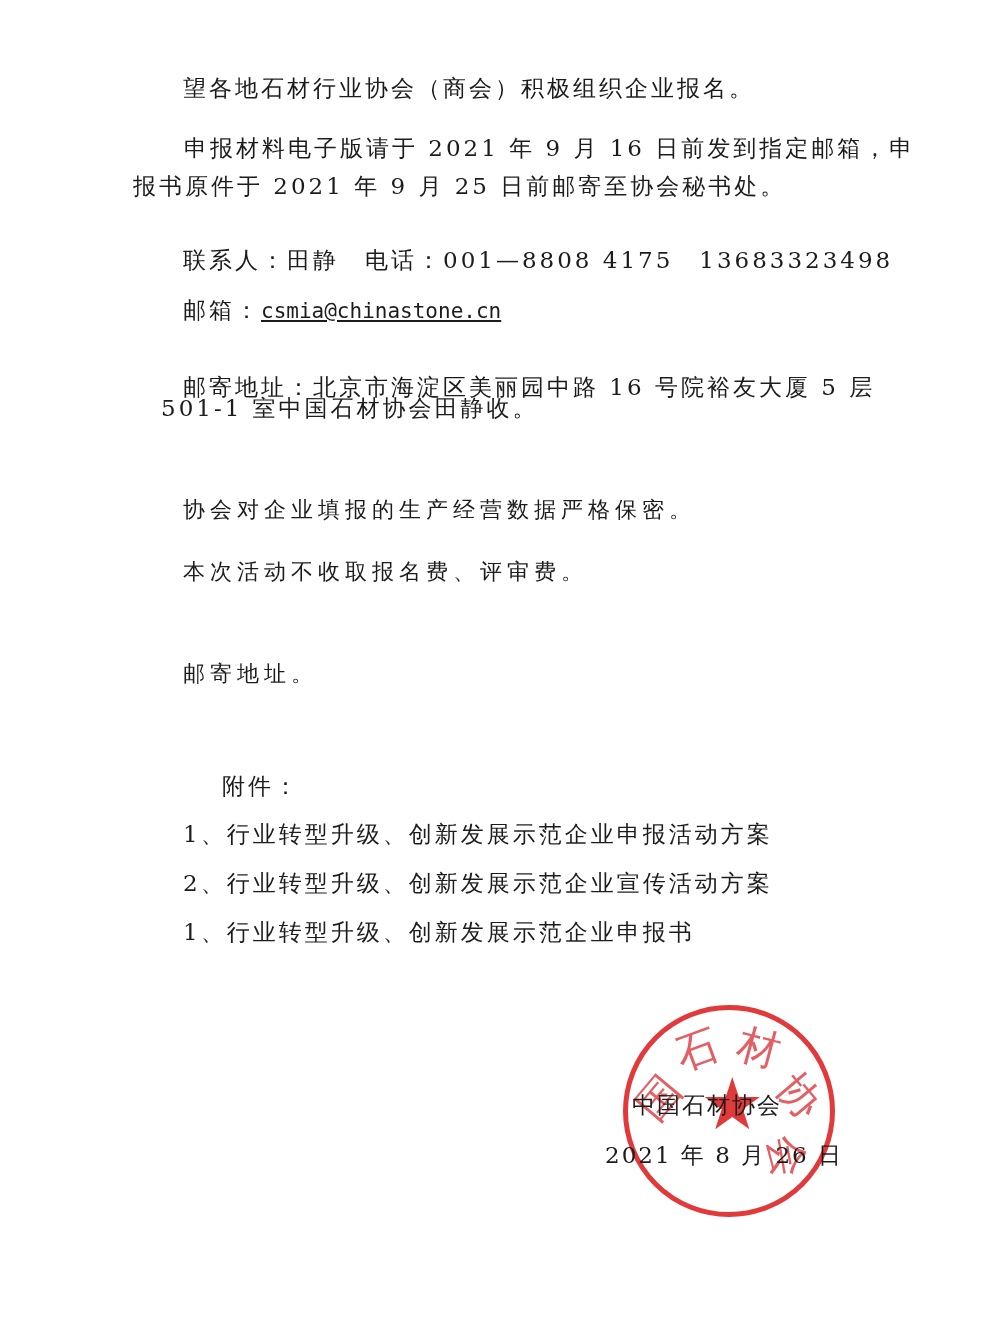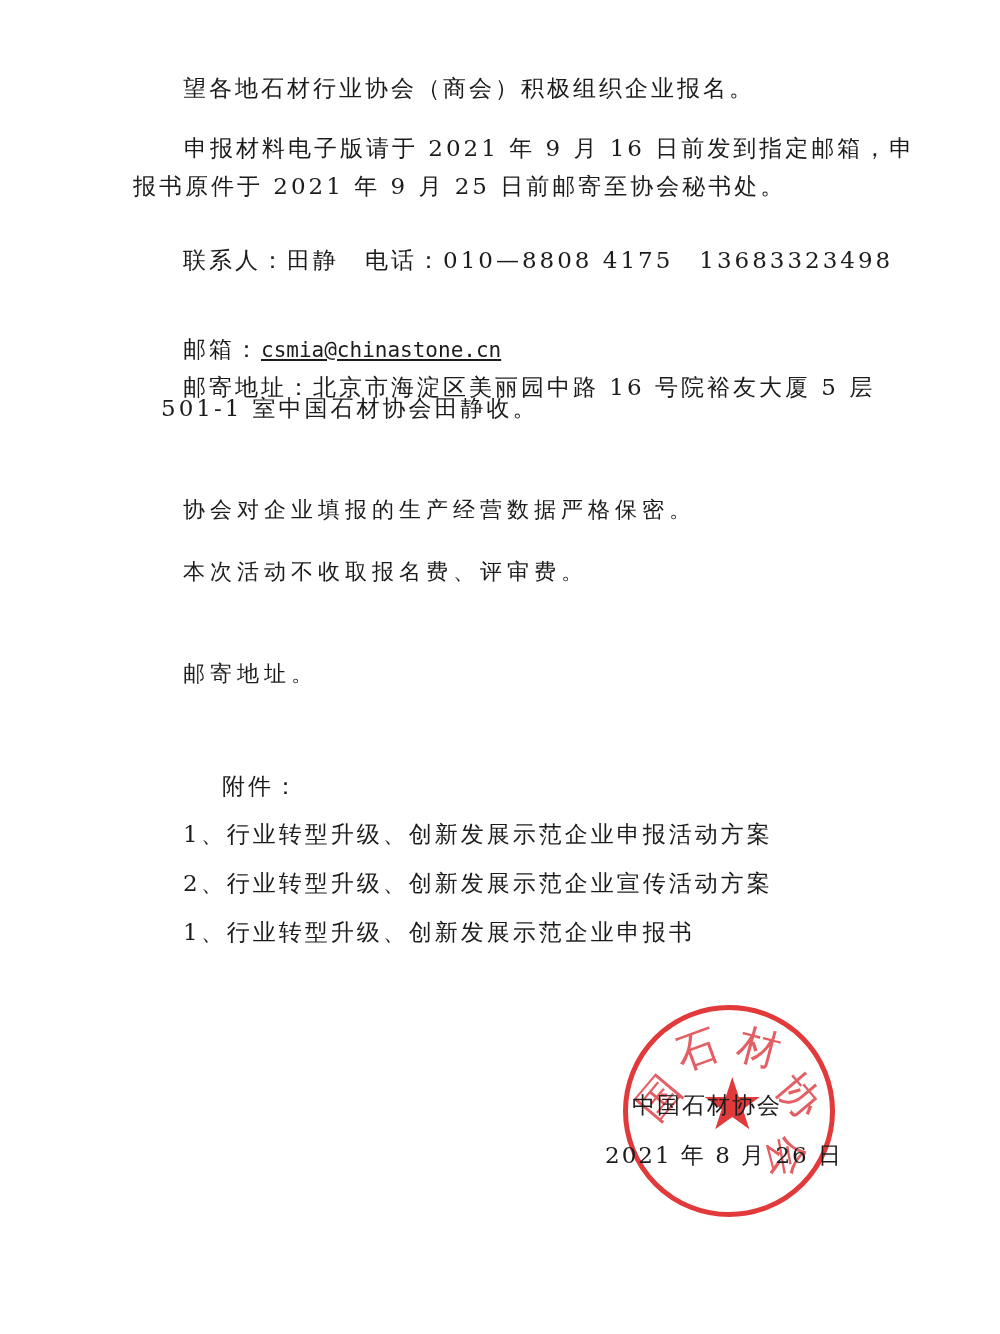--- a/index.html
+++ b/index.html
@@ -15,22 +15,22 @@
   .seal-star { position: absolute; left: 700px; top: 1068px; color: #e23a3a; font-size: 72px; line-height: 72px; }
   .sign { position: absolute; font-size: 23px; letter-spacing: 2px; }
 </style>
 </head>
 <body>
 
 <div>
   <div class="line" style="left:183px;top:73px;">望各地石材行业协会（商会）积极组织企业报名。</div>
   <div class="line" style="left:184px;top:133px;">申报材料电子版请于 2021 年 9 月 16 日前发到指定邮箱，申</div>
   <div class="line" style="left:133px;top:171px;">报书原件于 2021 年 9 月 25 日前邮寄至协会秘书处。</div>
-  <div class="line" style="left:183px;top:245px;">联系人：田静　电话：010—8808 4175　13683323498</div>
-  <div class="line" style="left:183px;top:295px;margin-top:39px;">
+  <div class="line" style="left:183px;top:245px;">联系人：田静　电话：001—8808 4175　13683323498</div>
+  <div class="line" style="left:183px;top:295px;">
     <span>邮箱：</span><span class="email">csmia@chinastone.cn</span>
   </div>
   <div class="line" style="left:183px;top:343px;margin-top:29px;">邮寄地址：北京市海淀区美丽园中路 16 号院裕友大厦 5 层</div>
   <div class="line" style="left:133px;top:393px;margin-left:28px;">501-1 室中国石材协会田静收。</div>
 
   <div class="line sans" style="left:183px;top:495px;">协会对企业填报的生产经营数据严格保密。</div>
   <div class="line sans" style="left:183px;top:557px;">本次活动不收取报名费、评审费。</div>
   <div class="line sans" style="left:183px;top:659px;">邮寄地址。</div>
 
   <div class="line" style="left:183px;top:771px;margin-left:39px;">附件：</div>

